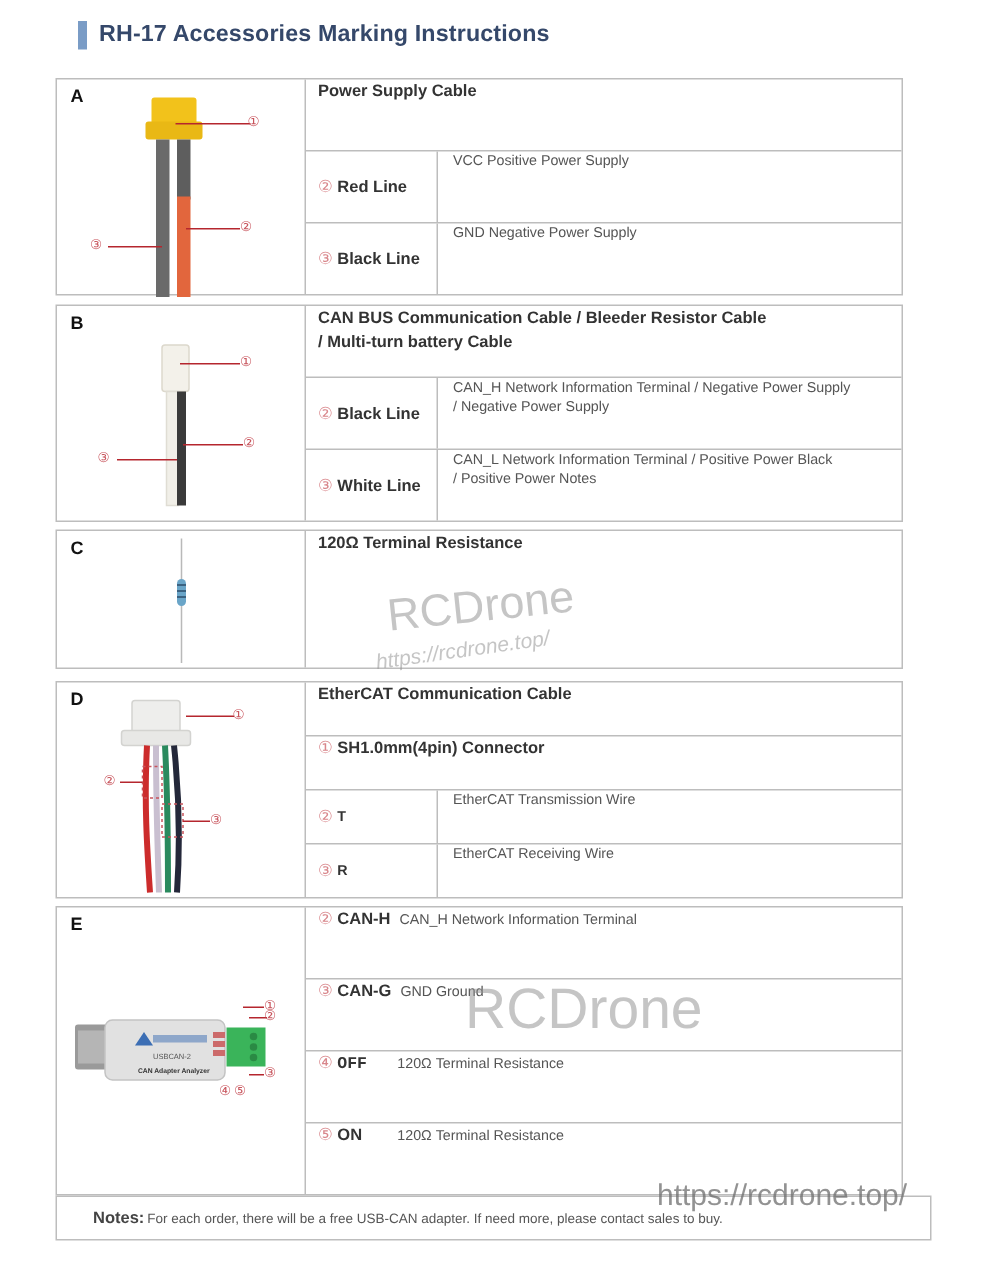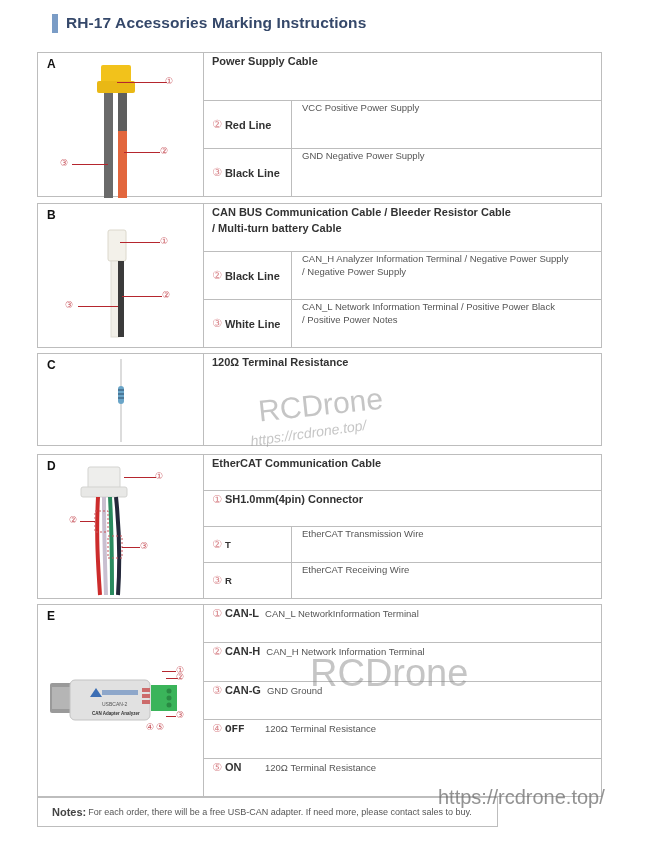--- a/index.html
+++ b/index.html
@@ -19,21 +19,21 @@
   .row .full { padding-left: 8px; font-size: 11px; font-weight: bold; color: #333; line-height: 16px; }
   .row .lbl { width: 88px; height: 100%; display: flex; align-items: center; padding-left: 8px; border-right: 1px solid #bdbdbd; font-size: 11px; font-weight: bold; color: #333; flex-shrink: 0; }
   .row .desc { padding-left: 10px; font-size: 9.5px; color: #555; line-height: 13px; }
   .num { color: #d9878c; font-weight: normal; margin-right: 3px; font-size: 11px; }
   .inline-lbl { font-weight: bold; color: #333; font-size: 11px; margin-right: 6px; }
   .inline-desc { font-size: 9.5px; color: #555; font-weight: normal; }
 
   .callout { position: absolute; font-size: 9px; color: #c8545c; }
   .cline { position: absolute; height: 1px; background: #b5262e; }
 
-  .notes { position: absolute; left: 37px; top: 797px; width: 461px; height: 30px; border: 1px solid #bdbdbd; display: flex; align-items: center; padding-left: 14px; }
+  .notes { position: absolute; left: 37px; top: 797px; width: 584px; height: 30px; border: 1px solid #bdbdbd; display: flex; align-items: center; padding-left: 24px; }
   .notes-label { font-size: 11px; color: #444; font-weight: bold; }
   .notes-text { font-size: 9px; color: #555; margin-left: 2px; }
 
   .wm { position: absolute; color: rgba(150,150,150,0.55); pointer-events: none; }
 </style>
 </head>
 <body>
 
 <div class="title-wrap">
   <div class="title-bar"></div>
@@ -95,21 +95,21 @@
   </div>
   <div class="rows">
     <div class="row">
       <span class="full"><span>CAN BUS Communication Cable / Bleeder Resistor Cable</span><br><span>/ Multi-turn battery  Cable</span></span>
     </div>
     <div class="row">
       <span class="lbl">
           <span class="num">②</span>
           <span>Black Line</span>
         </span>
-      <span class="desc"><span>CAN_H Analyzer Information Terminal / Negative Power Supply</span><br><span>/ Negative Power Supply</span></span>
+      <span class="desc"><span>CAN_H Network Information Terminal / Negative Power Supply</span><br><span>/ Negative Power Supply</span></span>
     </div>
     <div class="row">
       <span class="lbl">
           <span class="num">③</span>
           <span>White Line</span>
         </span>
       <span class="desc"><span>CAN_L Network Information Terminal / Positive Power Black</span><br><span>/ Positive Power Notes</span></span>
     </div>
   </div>
 </div>
@@ -199,23 +199,20 @@
     <span class="callout" style="left:138px;top:60px;">①</span>
     <div class="cline" style="left:128px;top:73px;width:12px;"></div>
     <span class="callout" style="left:138px;top:67px;">②</span>
     <div class="cline" style="left:128px;top:111px;width:10px;"></div>
     <span class="callout" style="left:138px;top:105px;">③</span>
     <span class="callout" style="left:108px;top:117px;">④</span>
     <span class="callout" style="left:118px;top:117px;">⑤</span>
   </div>
   <div class="rows">
     <div class="row">
-      <span class="full"><span class="num">①</span><span class="inline-lbl">CAN-L</span><span class="inline-desc">CAN_L NetworkInformation Terminal</span></span>
-    </div>
-    <div class="row">
       <span class="full"><span class="num">②</span><span class="inline-lbl">CAN-H</span><span class="inline-desc">CAN_H Network Information Terminal</span></span>
     </div>
     <div class="row">
       <span class="full"><span class="num">③</span><span class="inline-lbl">CAN-G</span><span class="inline-desc">GND Ground</span></span>
     </div>
     <div class="row">
       <span class="full"><span class="num">④</span><span class="inline-lbl" style="display:inline-block;width:34px;font-family:Liberation Mono, monospace;">OFF</span><span class="inline-desc">120Ω Terminal Resistance</span></span>
     </div>
     <div class="row">
       <span class="full"><span class="num">⑤</span><span class="inline-lbl" style="display:inline-block;width:34px;">ON</span><span class="inline-desc">120Ω Terminal Resistance</span></span>

